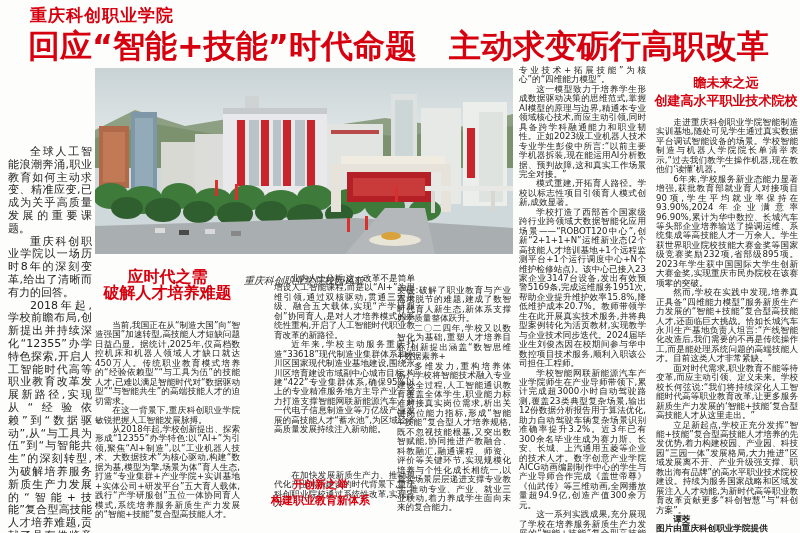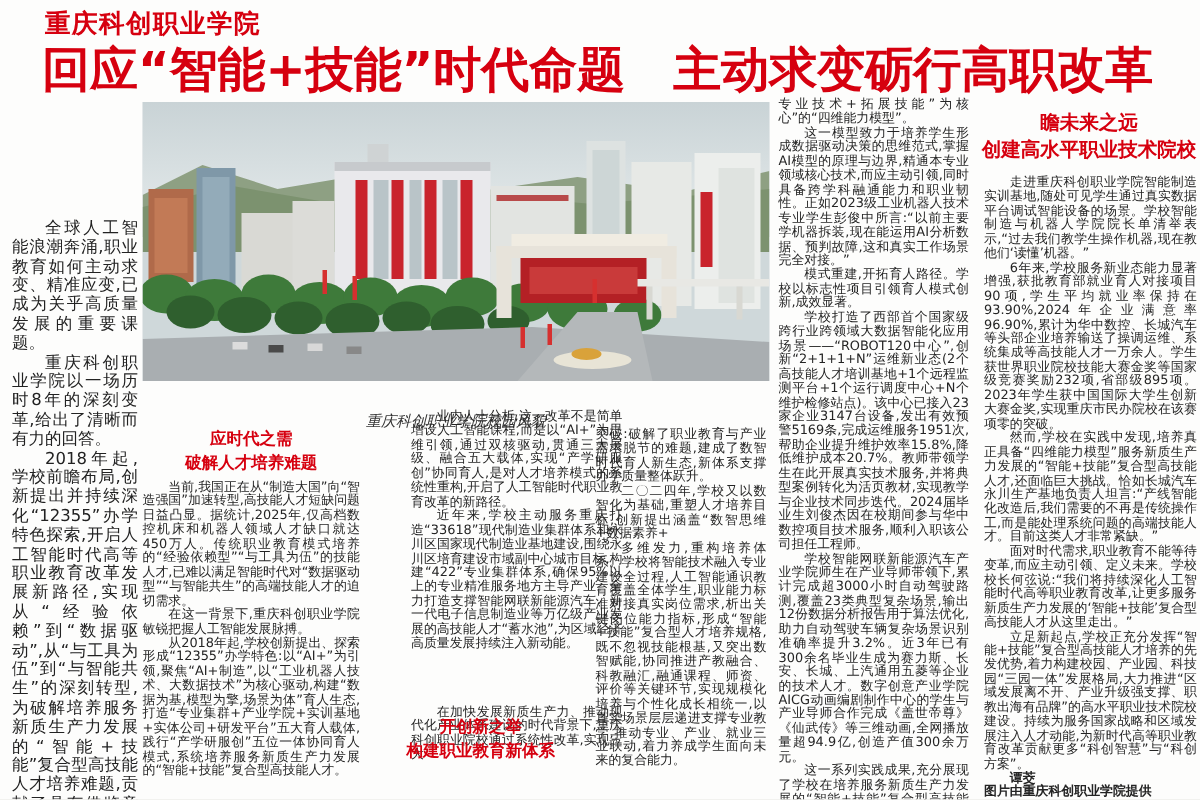--- a/index.html
+++ b/index.html
@@ -26,21 +26,21 @@
   }
   .body-col{font-size:8.6px;line-height:9.45px;color:#242424;}
   .col-b{left:95px;top:321px;width:145px;}
   .col-c{left:250px;top:274px;width:141px;margin-left:24px;}
   .col-d{left:397px;top:286px;width:114px;}
   .col-e{left:519px;top:66px;width:127px;}
   .col-f{left:656px;top:118px;width:142px;}
   .sec-head{
     position:absolute;text-align:center;font-weight:bold;line-height:16px;
   }
-  .sec1{left:95px;top:285px;width:145px;font-size:11px;}
+  .sec1{left:95px;top:269px;width:145px;font-size:16px;}
   .sec2{left:250px;top:477px;width:141px;font-size:11px;}
   .sec3{left:652px;top:74px;width:148px;font-size:13px;line-height:18px;}
   .photo{
     position:absolute;left:95px;top:68px;width:418px;height:186px;
     overflow:hidden;background:#cfd8da;
   }
   .caption{
     position:absolute;left:95px;top:274px;width:418px;text-align:center;
     font-size:10px;font-style:italic;color:#333;
     font-family:"DejaVu Serif","Liberation Serif",serif;

